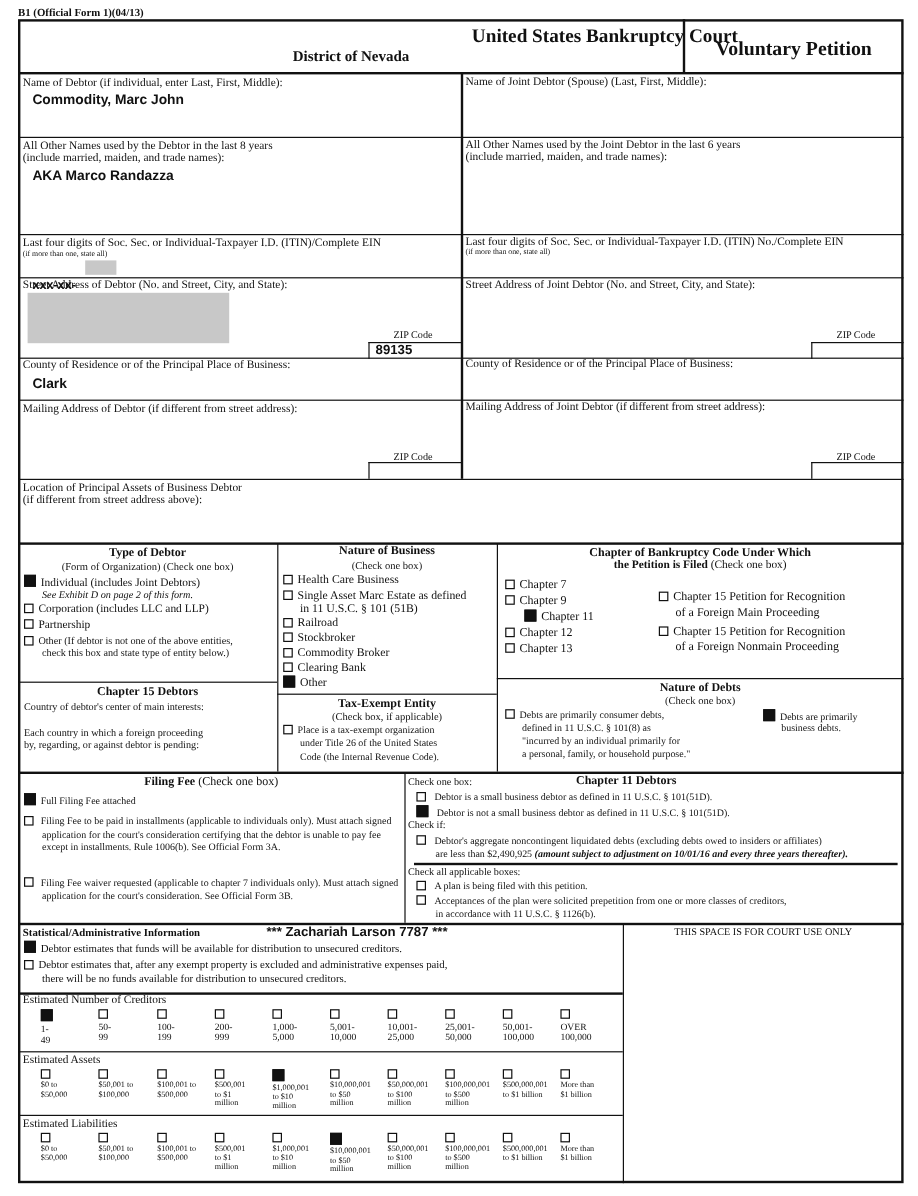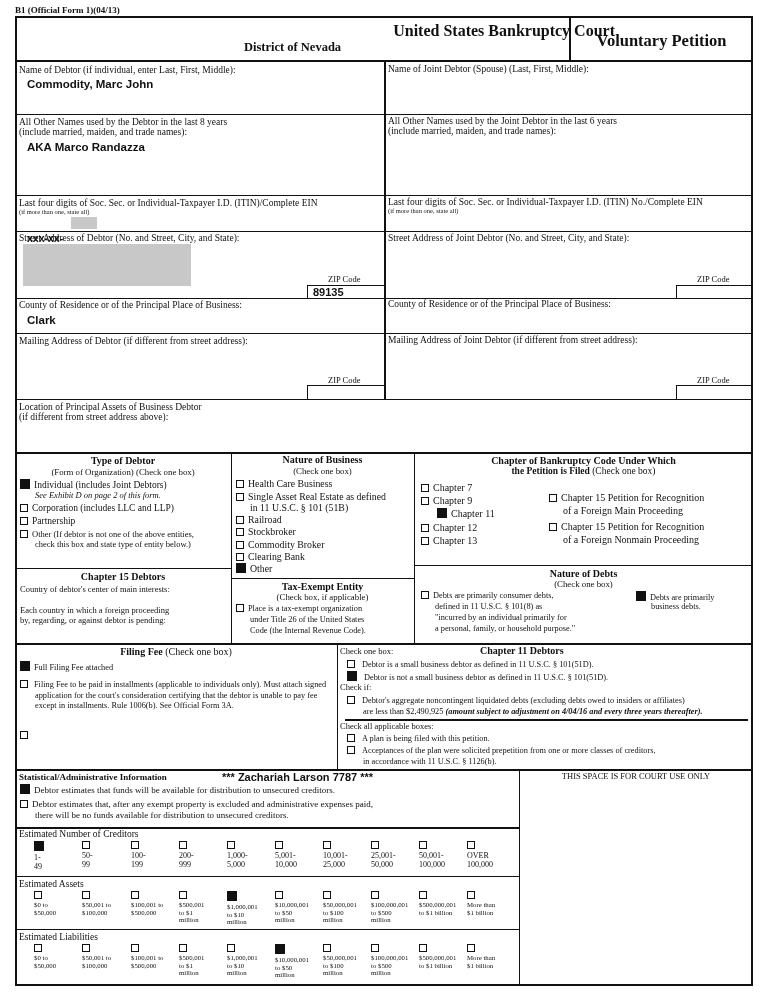--- a/index.html
+++ b/index.html
@@ -109,21 +109,21 @@
 <div class="abs opt" style="left:20px; top:479px; font-size:9.5px;"><span class="cb on"></span><span>Individual (includes Joint Debtors)</span></div>
 <div class="abs ital" style="left:35px; top:491px; font-size:8.5px;">See Exhibit D on page 2 of this form.</div>
 <div class="abs opt" style="left:20px; top:502px; font-size:9.5px;"><span class="cb"></span><span>Corporation (includes LLC and LLP)</span></div>
 <div class="abs opt" style="left:20px; top:515px; font-size:9.5px;"><span class="cb"></span><span>Partnership</span></div>
 <div class="abs opt" style="left:20px; top:528px; font-size:8.5px;"><span class="cb"></span><span>Other (If debtor is not one of the above entities,</span></div>
 <div class="abs" style="left:35px; top:540px; font-size:8.5px;">check this box and state type of entity below.)</div>
 
 <div class="abs sec-h" style="left:231px; width:183px; top:454px;">Nature of Business</div>
 <div class="abs sub-h" style="left:231px; width:183px; top:466px; font-size:8.8px;">(Check one box)</div>
 <div class="abs opt" style="left:236px; top:478px; font-size:9.8px;"><span class="cb"></span><span>Health Care Business</span></div>
-<div class="abs opt" style="left:236px; top:491px; font-size:9.8px;"><span class="cb"></span><span>Single Asset Real Estate as defined</span></div>
+<div class="abs opt" style="left:236px; top:491px; font-size:9.8px;"><span class="cb"></span><span>Single Asset Marc Estate as defined</span></div>
 <div class="abs" style="left:250px; top:502px; font-size:9.8px;">in 11 U.S.C. § 101 (51B)</div>
 <div class="abs opt" style="left:236px; top:514px; font-size:9.8px;"><span class="cb"></span><span>Railroad</span></div>
 <div class="abs opt" style="left:236px; top:526px; font-size:9.8px;"><span class="cb"></span><span>Stockbroker</span></div>
 <div class="abs opt" style="left:236px; top:539px; font-size:9.8px;"><span class="cb"></span><span>Commodity Broker</span></div>
 <div class="abs opt" style="left:236px; top:551px; font-size:9.8px;"><span class="cb"></span><span>Clearing Bank</span></div>
 <div class="abs opt" style="left:236px; top:563px; font-size:9.8px;"><span class="cb on"></span><span>Other</span></div>
 
 <div class="abs sec-h" style="left:414px; width:339px; top:455px;">Chapter of Bankruptcy Code Under Which</div>
 <div class="abs sub-h" style="left:414px; width:339px; top:466px;"><b>the Petition is Filed</b><span> (Check one box)</span></div>
 <div class="abs opt" style="left:421px; top:482px;"><span class="cb"></span><span>Chapter 7</span></div>
@@ -155,29 +155,29 @@
 <div class="abs opt-sm" style="left:435px; top:624px;">a personal, family, or household purpose."</div>
 <div class="abs opt opt-sm" style="left:636px; top:591px;"><span class="cb on"></span><span>Debts are primarily</span></div>
 <div class="abs opt-sm" style="left:651px; top:602px;">business debts.</div>
 
 <div class="line-v" style="left:337px; top:644px; height:125px;"></div>
 <div class="line-h thick" style="left:15px; top:769px; width:738px;"></div>
 
 <div class="abs sub-h" style="left:15px; width:322px; top:646px; font-size:10px;"><b>Filing Fee</b><span> (Check one box)</span></div>
 <div class="abs opt opt-sm" style="left:20px; top:661px;"><span class="cb on"></span><span>Full Filing Fee attached</span></div>
 <div class="abs opt-sm wrap" style="left:20px; top:680px; width:315px; padding-left:15px; text-indent:-15px;"><span class="cb" style="margin-right:6px;"></span><span>Filing Fee to be paid in installments (applicable to individuals only). Must attach signed application for the court's consideration certifying that the debtor is unable to pay fee except in installments. Rule 1006(b). See Official Form 3A.</span></div>
-<div class="abs opt-sm wrap" style="left:20px; top:731px; width:315px; padding-left:15px; text-indent:-15px;"><span class="cb" style="margin-right:6px;"></span></div>
+<div class="abs opt-sm wrap" style="left:20px; top:731px; width:315px; padding-left:15px; text-indent:-15px;"><span class="cb" style="margin-right:6px;"></span><span>Filing Fee waiver requested (applicable to chapter 7 individuals only). Must attach signed application for the court's consideration. See Official Form 3B.</span></div>
 
 <div class="abs" style="left:340px; top:647px; font-size:8.5px;">Check one box:</div>
 <div class="abs sec-h" style="left:480px; top:645px;">Chapter 11 Debtors</div>
 <div class="abs opt opt-sm" style="left:347px; top:660px;"><span class="cb" style="margin-right:7px;"></span><span>Debtor is a small business debtor as defined in 11 U.S.C. § 101(51D).</span></div>
 <div class="abs opt opt-sm" style="left:347px; top:671px;"><span class="cb on" style="margin-right:7px;"></span><span>Debtor is not a small business debtor as defined in 11 U.S.C. § 101(51D).</span></div>
 <div class="abs" style="left:340px; top:683px; font-size:8.5px;">Check if:</div>
 <div class="abs opt opt-sm" style="left:347px; top:696px;"><span class="cb" style="margin-right:7px;"></span><span>Debtor's aggregate noncontingent liquidated debts (excluding debts owed to insiders or affiliates)</span></div>
-<div class="abs opt-sm" style="left:363px; top:707px; white-space:nowrap;"><span>are less than $2,490,925 </span><i style="font-weight:bold;">(amount subject to adjustment on 4/04/16 and every three years thereafter).</i></div>
+<div class="abs opt-sm" style="left:363px; top:707px; white-space:nowrap;"><span>are less than $2,490,925 </span><i style="font-weight:bold;">(amount subject to adjustment on 10/01/16 and every three years thereafter).</i></div>
 <div class="line-h" style="left:345px; top:719px; width:403px; border-top:2px solid #111;"></div>
 <div class="abs" style="left:340px; top:722px; font-size:8.5px;">Check all applicable boxes:</div>
 <div class="abs opt opt-sm" style="left:347px; top:734px;"><span class="cb" style="margin-right:7px;"></span><span>A plan is being filed with this petition.</span></div>
 <div class="abs opt opt-sm" style="left:347px; top:746px;"><span class="cb" style="margin-right:7px;"></span><span>Acceptances of the plan were solicited prepetition from one or more classes of creditors,</span></div>
 <div class="abs opt-sm" style="left:363px; top:757px;">in accordance with 11 U.S.C. § 1126(b).</div>
 
 <div class="line-v" style="left:519px; top:770px; height:216px;"></div>
 <div class="line-h thick" style="left:15px; top:827px; width:504px;"></div>
 <div class="line-h" style="left:15px; top:876px; width:504px;"></div>
 <div class="line-h" style="left:15px; top:929px; width:504px;"></div>

